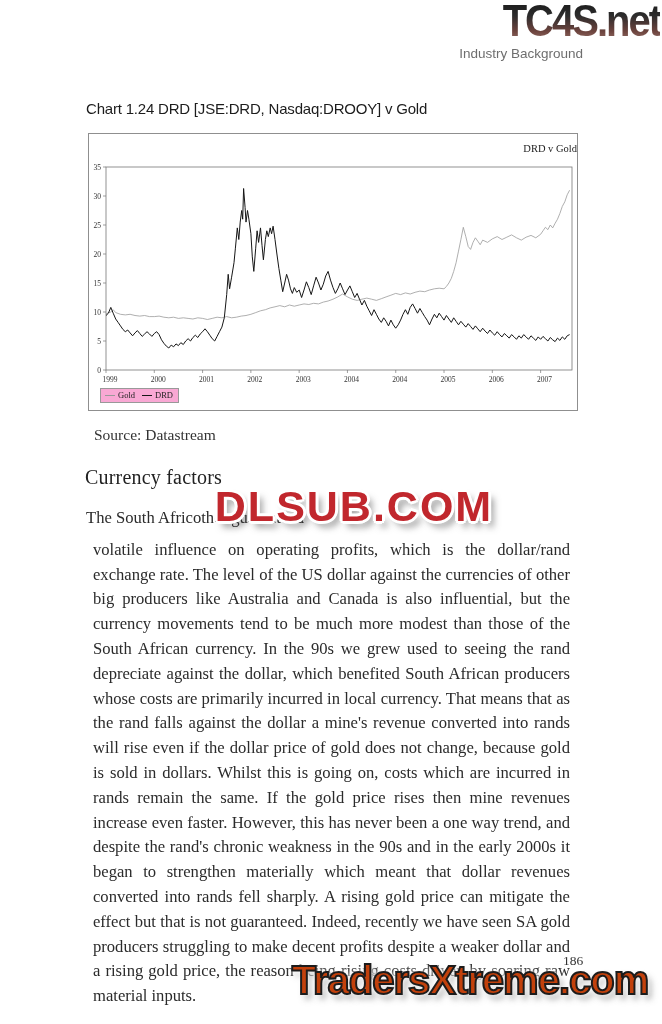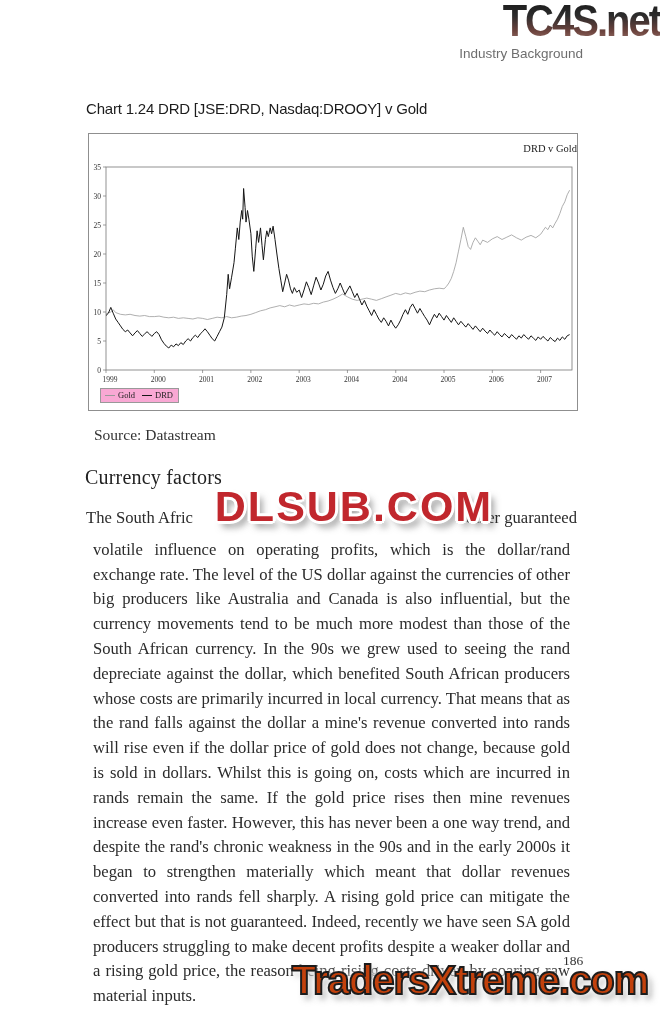--- a/index.html
+++ b/index.html
@@ -44,21 +44,21 @@
   .legend-item{display:flex;align-items:center;gap:3px;}
   .legend-swatch{display:inline-block;width:10px;height:0;border-top-style:solid;border-top-width:1px;}
   
   .source-line{position:absolute;left:86px;top:426px;font-size:15.5px;color:#333;margin-left:8px;}
   .section-heading{position:absolute;left:85px;top:466px;font-size:20px;color:#222;letter-spacing:0.2px;}
   
   .paragraph{
     position:absolute;left:86px;top:506px;width:491px;
     font-size:16.6px;line-height:24.8px;color:#2b2b2b;
   }
-  .para-line1{display:flex;justify-content:space-between;height:24.8px;}
+  .para-line1{display:flex;justify-content:flex-start;height:24.8px;}
   .para-body{margin:7px;text-align:justify;}
   
   .wm-center{
     position:absolute;top:482px;left:354px;transform:translateX(-50%);
     font-family:"Liberation Sans", sans-serif;font-weight:700;
     font-size:43px;letter-spacing:2px;color:#c1272d;white-space:nowrap;
     text-shadow:
       -2px -2px 0 #fff, 2px -2px 0 #fff, -2px 2px 0 #fff, 2px 2px 0 #fff,
       -3px 0 0 #fff, 3px 0 0 #fff, 0 -3px 0 #fff, 0 3px 0 #fff,
       5px 6px 7px rgba(60,60,60,0.55);

